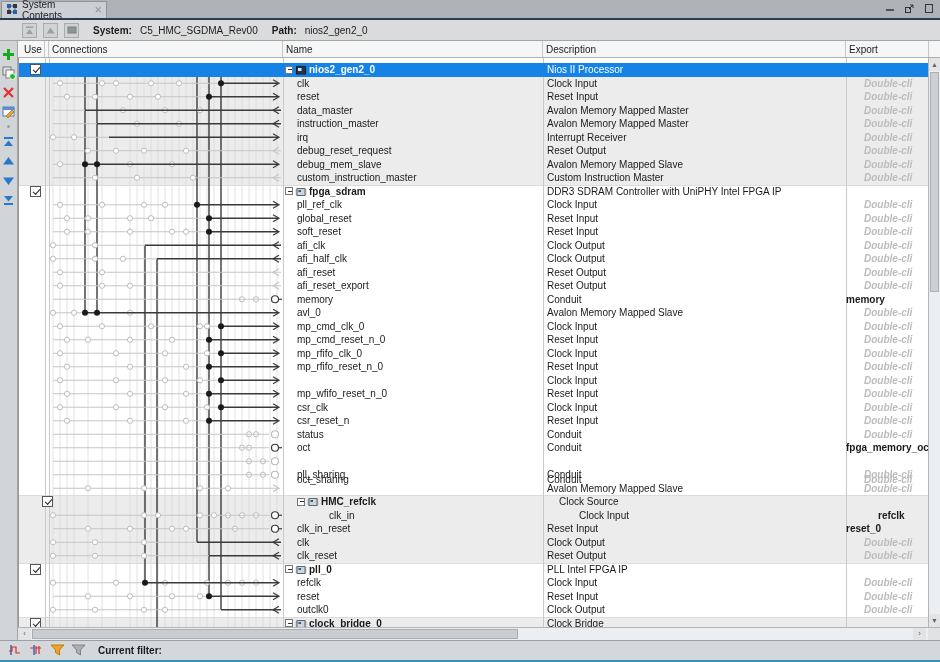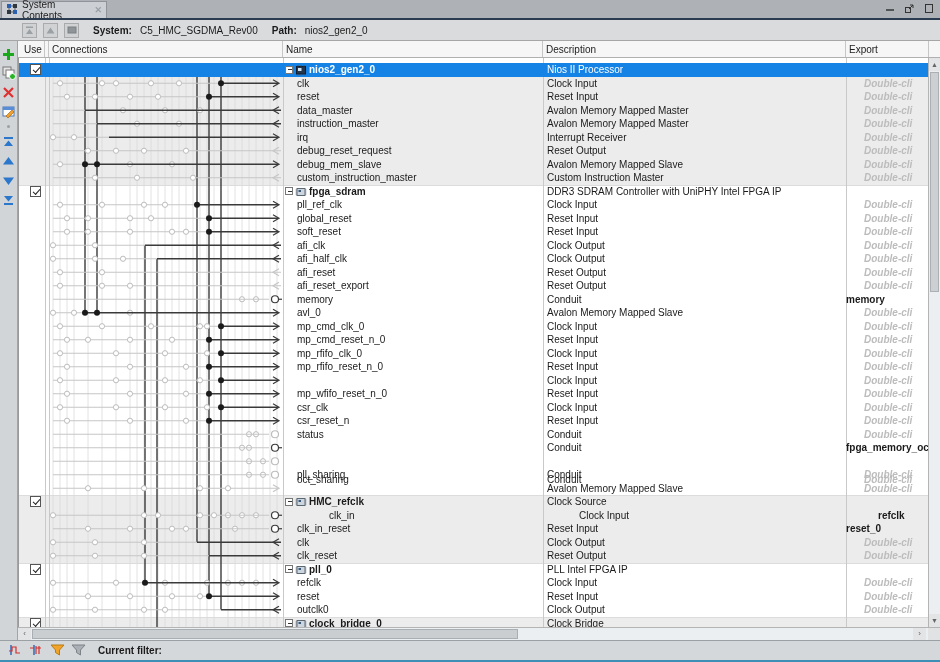--- a/index.html
+++ b/index.html
@@ -655,38 +655,39 @@
           <div class="cell cname">csr_reset_n</div>
           <div class="cell cdesc">Reset Input</div>
           <div class="cell cexp ph">Double-cli</div>
         </div>
         <div class="trow" style="top: 369.5px;">
           <div class="cell cname">status</div>
           <div class="cell cdesc">Conduit</div>
           <div class="cell cexp ph">Double-cli</div>
         </div>
         <div class="trow" style="top: 383px;">
+          <div class="cell cname">oct</div>
           <div class="cell cdesc">Conduit</div>
           <div class="cell cexp">fpga_memory_oct</div>
         </div>
         <div class="trow" style="top: 415px;">
           <div class="cell cname">oct_sharing</div>
           <div class="cell cdesc">Conduit</div>
           <div class="cell cexp ph">Double-cli</div>
         </div>
         <div class="trow" style="top: 410px;">
           <div class="cell cname">pll_sharing</div>
           <div class="cell cdesc">Conduit</div>
           <div class="cell cexp ph">Double-cli</div>
         </div>
         <div class="trow" style="top: 423.5px;">
           <div class="cell cdesc">Avalon Memory Mapped Slave</div>
           <div class="cell cexp ph">Double-cli</div>
         </div>
-        <div class="trow" style="top: 437px;">
+        <div class="trow" style="top: 437px; margin-left: 12px;">
           <div class="cbx"></div>
           <div class="expander"></div>
           <span class="micon"><svg width="12" height="12">
               <rect x="2" y="2.5" width="8" height="7" fill="#cdd6de" stroke="#5a6874"></rect>
               <rect x="3.5" y="4" width="2.5" height="2" fill="#3a5a7a"></rect>
               <path d="M2 4H0.6M2 6H0.6M2 8H0.6M10 4h1.4M10 6h1.4M10 8h1.4" stroke="#5a6874" stroke-width="0.8"></path>
             </svg></span>
           <div class="cell cnameh">HMC_refclk</div>
           <div class="cell cdesc">Clock Source</div>
         </div>

